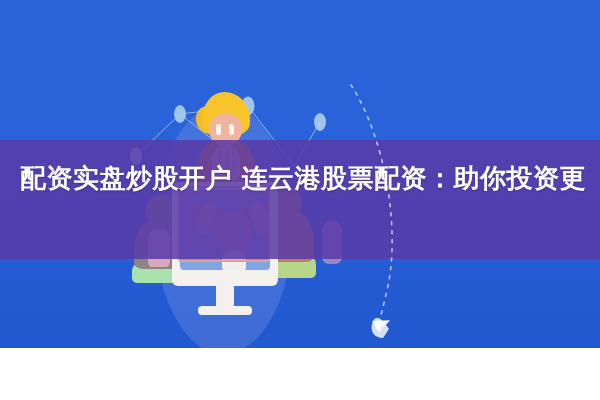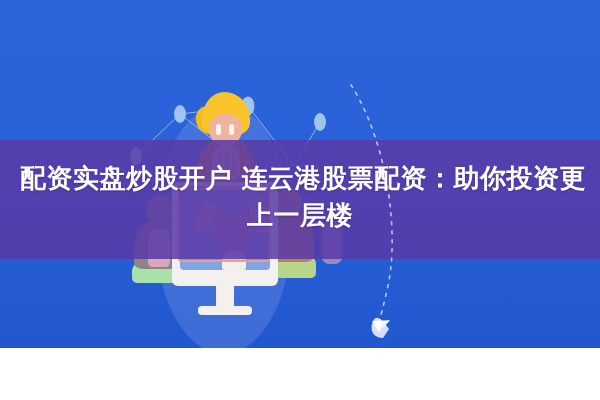--- a/index.html
+++ b/index.html
@@ -292,16 +292,15 @@
     <path d="M 351 85 C 374 120 394 185 392 250 C 391 300 370 330 385 332" fill="none" stroke="#cfd9f2" stroke-width="1.6" stroke-dasharray="3 6" stroke-linecap="round" opacity="0.85"></path>
     <path d="M 389 329 C 379 315 375 315 372 324 C 370 331 374 338 383 338 Z" fill="#e9eefb" opacity="0.9"></path>
     <g transform="translate(372,321) rotate(-22)">
       <path d="M 0 0 L 17 6 L 2 13 Z" fill="#ffffff"></path>
       <path d="M 2 13 L 6 8 L 17 6 Z" fill="#eaf0fd"></path>
     </g>
   </svg>
 
   <div class="title-wrap">
     <span class="title-line l1">配资实盘炒股开户 连云港股票配资：助你投资更</span>
-    <span class="title-line l2">上一层楼</span>
   </div>
 
 </div>
 
 </body></html>

